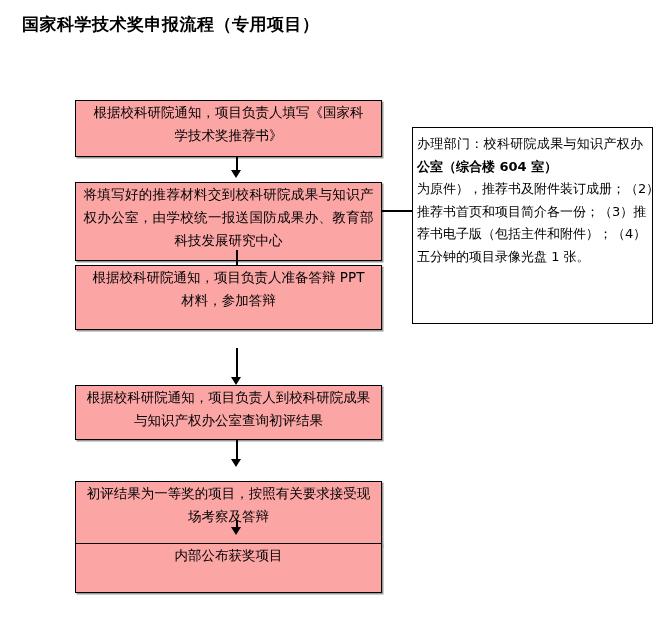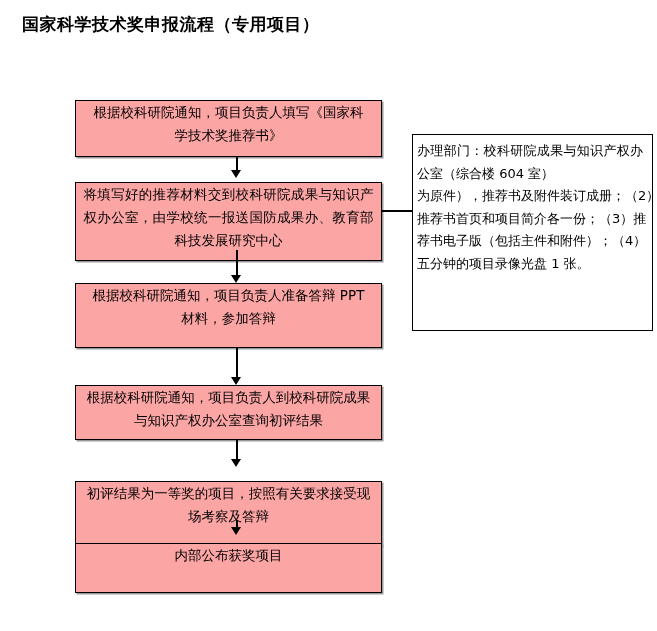--- a/index.html
+++ b/index.html
@@ -46,21 +46,21 @@
     display: block;
     width: 272px;
     font-size: 13.5px;
     line-height: 23px;
     text-align: center;
     word-break: break-all;
   }
 
   #box-1 { top: 100px;  height: 57px; }
   #box-2 { top: 182px;  height: 79px; }
-  #box-3 { top: 283px;  height: 65px; }
+  #box-3 { top: 265px;  height: 65px; }
   #box-4 { top: 385px;  height: 55px; }
   #box-5 { top: 481px;  height: 65px; }
   #box-6 { top: 535px;  height: 50px; margin-top: 8px; }
 
   #box-2 .box-text { width: 290px; text-align: justify; text-align-last: center; }
   #box-4 .box-text { width: 290px; }
   #box-5 .box-text { width: 290px; }
 
   
   .arrow-down {
@@ -112,40 +112,41 @@
     top: 210px;
     width: 31px;
     height: 1.5px;
     background: #000000;
   }
 
   
   #note-box {
     position: absolute;
     left: 412px;
-    top: 134px;
+    top: 127px;
     width: 241px;
     height: 197px;
     box-sizing: border-box;
     border: 1px solid #000000;
     background: #ffffff;
     padding: 5px 9px 0 4px;
   }
   #note-box .note-line {
     font-size: 13px;
     line-height: 22.6px;
     text-align: justify;
     text-align-last: justify;
     white-space: nowrap;
   }
   #note-box .note-line.last-line {
     text-align-last: left;
   }
   #note-box .note-line.short-line {
     text-align-last: left;
+    font-weight: bold;
   }
 </style>
 </head>
 <body>
 
 <div class="page-title">国家科学技术奖申报流程（专用项目）</div>
 
 <div class="flow-box" id="box-1">
   <span class="box-text">根据校科研院通知，项目负责人填写《国家科学技术奖推荐书》</span>
 </div>

